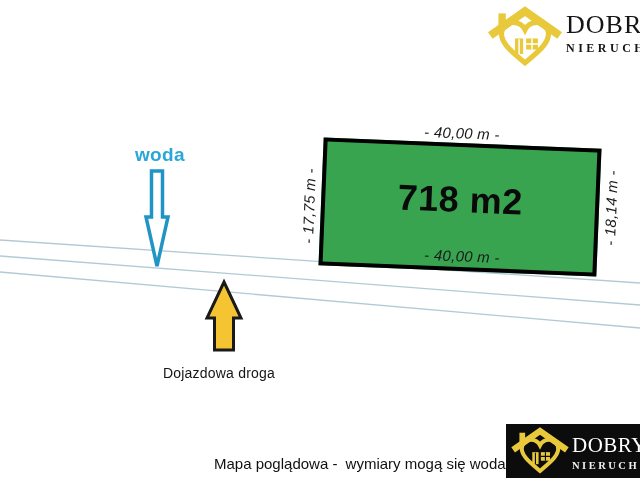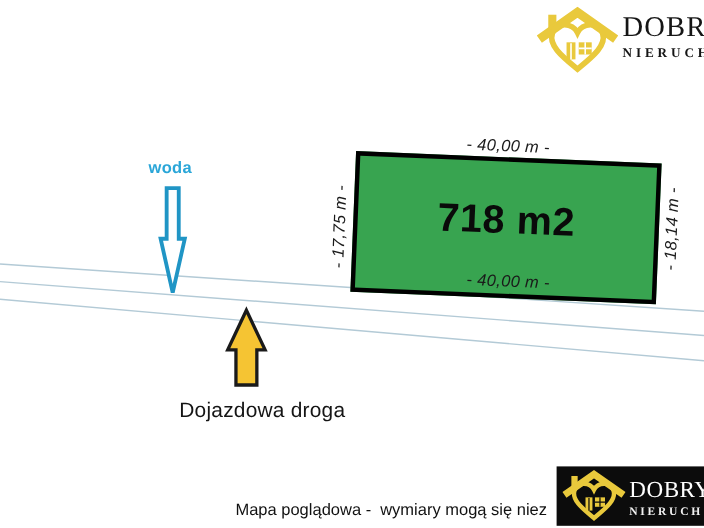--- a/index.html
+++ b/index.html
@@ -22,25 +22,25 @@
   .dim{
     position:absolute;font-style:italic;font-size:15px;color:#1a1a1a;
     white-space:nowrap;letter-spacing:0.3px;
   }
   #dim-top{left:462px;top:133px;transform:translate(-50%,-50%) rotate(2.34deg);}
   #dim-bottom{left:462px;top:256px;transform:translate(-50%,-50%) rotate(2.34deg);}
   #dim-left{left:309px;top:206px;transform:translate(-50%,-50%) rotate(-87.66deg);}
   #dim-right{left:611px;top:208px;transform:translate(-50%,-50%) rotate(-87.66deg);}
   
   #woda-label{
-    position:absolute;left:135px;top:144px;font-size:15px;font-weight:600;
+    position:absolute;left:135px;top:144px;font-size:19px;font-weight:600;
     color:#2aa6d8;letter-spacing:0.3px;
   }
   #road-label{
-    position:absolute;left:163px;top:360px;font-size:19px;color:#151515;
+    position:absolute;left:163px;top:360px;font-size:14px;color:#151515;
     line-height:27px;letter-spacing:0.2px;
   }
   
   #footer-note{position:absolute;left:214px;top:455px;font-size:15px;color:#111;white-space:nowrap;}
   #footer-note .b{font-weight:normal;}
   #footer-note .r{margin-left:4px;}
   
   #top-logo{position:absolute;left:488px;top:4px;width:160px;height:64px;}
   #top-logo .brand-icon{position:absolute;left:0;top:2px;}
   #top-logo .brand-text{position:absolute;left:78px;top:6px;}
@@ -91,21 +91,21 @@
   <div class="dim" id="dim-right">- 18,14 m -</div>
 
   <div id="woda-label">woda</div>
 
   <div id="road-label">
     <div>Dojazdowa droga</div>
   </div>
 
   <div id="footer-note">
     <span class="b">Mapa poglądowa -</span>
-    <span class="r">wymiary mogą się niez</span>
+    <span class="r">wymiary mogą się woda</span>
   </div>
 
   <div id="top-logo">
     <svg class="brand-icon" width="74" height="62" viewBox="0 0 100 84">
       <rect x="14" y="10" width="10" height="19" fill="#e9c93c"></rect>
       <path d="M3 40 L50 7 L97 40" fill="none" stroke="#e9c93c" stroke-width="11"></path>
       <path d="M50 32 C44 20 24 18 19 33 C14 48 32 62 50 77 C68 62 86 48 81 33 C76 18 56 20 50 32 Z" fill="none" stroke="#e9c93c" stroke-width="7"></path>
       <rect x="36.5" y="44" width="11" height="21" fill="#e9c93c"></rect>
       <path d="M42 45 V65" stroke="#ffffff" stroke-width="2"></path>
       <rect x="51.5" y="44" width="16" height="15" fill="#e9c93c"></rect>

